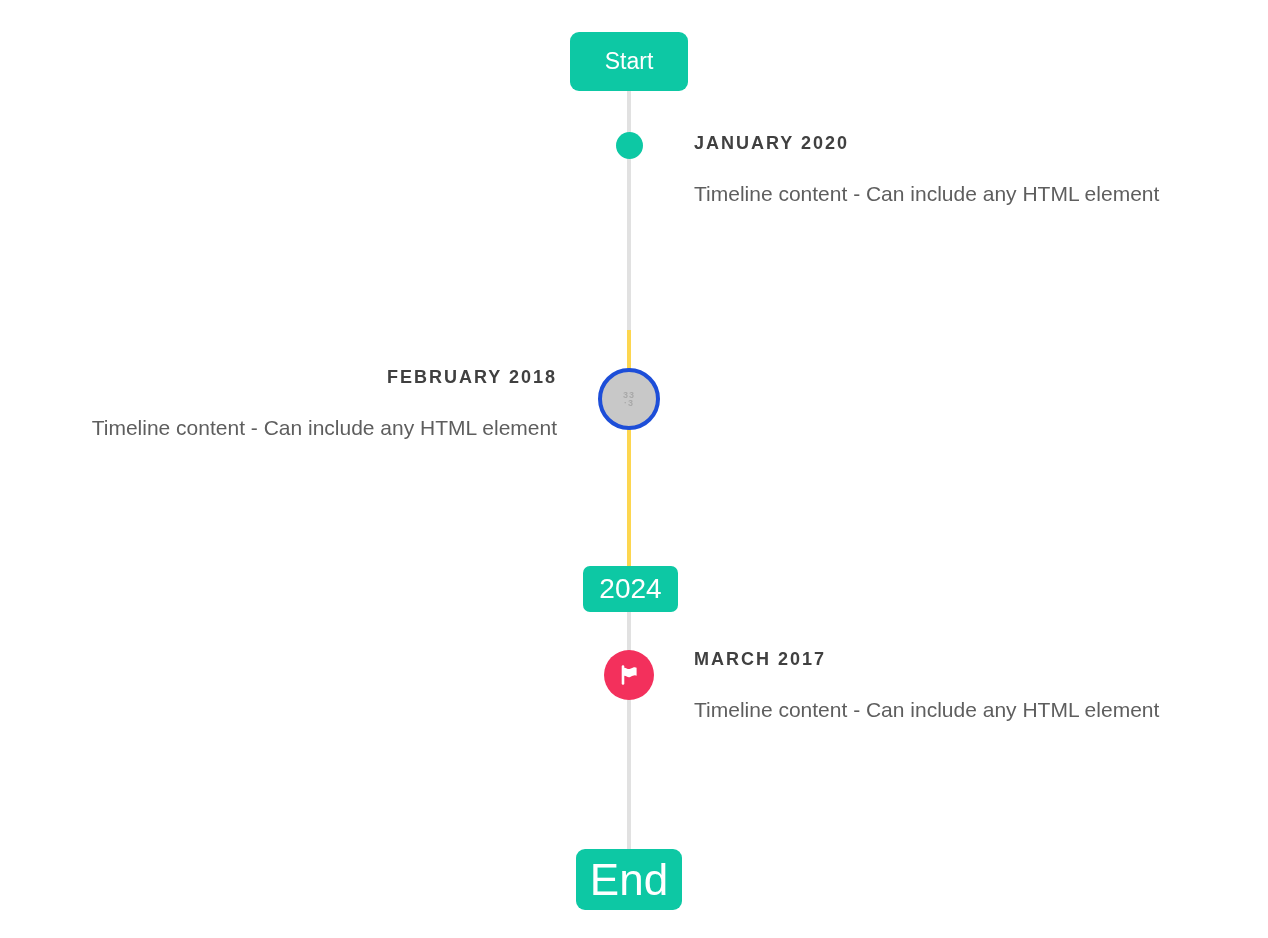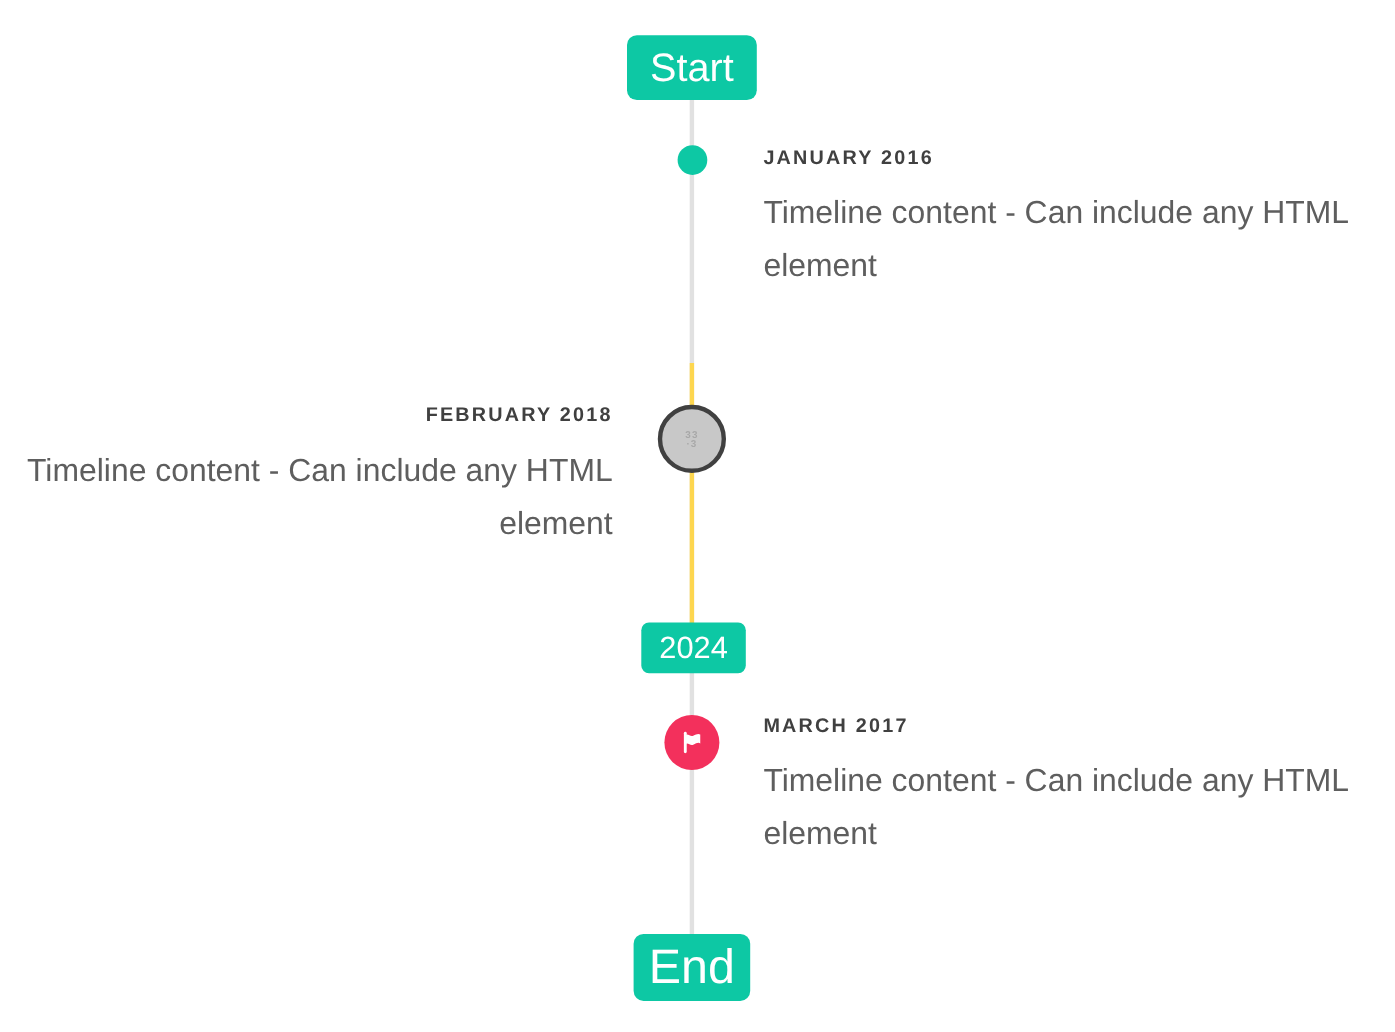--- a/index.html
+++ b/index.html
@@ -41,21 +41,21 @@
   .badge {
     position: absolute;
     background: #0dc8a4;
     color: #ffffff;
     display: flex;
     align-items: center;
     justify-content: center;
     z-index: 4;
     box-sizing: border-box;
   }
-  .badge.start { left: 570px; top: 32px;  width: 118px; height: 59px; border-radius: 9px; font-size: 36px; }
+  .badge.start { left: 570px; top: 32px;  width: 118px; height: 59px; border-radius: 9px; font-size: 23px; }
   .badge.year  { left: 583px; top: 566px; width: 95px;  height: 46px; border-radius: 7px; font-size: 28px; }
   .badge.end   { left: 576px; top: 849px; width: 106px; height: 61px; border-radius: 9px; font-size: 44px; }
 
   
   .marker {
     position: absolute;
     border-radius: 50%;
     z-index: 3;
     box-sizing: border-box;
     display: flex;
@@ -64,21 +64,21 @@
   }
   .marker.dot {
     left: 616px; top: 132px;
     width: 27px; height: 27px;
     background: #0dc8a4;
   }
   .marker.image {
     left: 598px; top: 368px;
     width: 62px; height: 62px;
     background: #c8c8c8;
-    border: 4px solid #404040;
+    border: 4px solid #1d4ed8;
     flex-direction: column;
   }
   .marker.image .tex {
     font-size: 9px;
     line-height: 8px;
     font-weight: 700;
     letter-spacing: 1px;
     color: #8f8f8f;
     opacity: 0.55;
     user-select: none;
@@ -98,21 +98,21 @@
   .entry .title {
     margin: 0;
     font-size: 18px;
     font-weight: 700;
     letter-spacing: 2px;
     line-height: 20px;
     color: #404040;
   }
   .entry .content {
     margin: 17px 0 0 0;
-    font-size: 29px;
+    font-size: 21px;
     line-height: 48px;
     font-weight: 400;
     color: #5e5e5e;
   }
   .entry.right { left: 694px; text-align: left; }
   .entry.left  { right: 711px; text-align: right; }
   .entry.jan { top: 133px; }
   .entry.feb { top: 367px; }
   .entry.mar { top: 649px; }
 
@@ -123,21 +123,21 @@
 
 <div class="page">
 
   <div class="tl-line"></div>
   <div class="tl-line-highlight"></div>
 
   <div class="badge start">Start</div>
 
   <div class="marker dot"></div>
   <section class="entry right jan">
-    <h3 class="title">JANUARY 2016</h3>
+    <h3 class="title">JANUARY 2020</h3>
     <p class="content">Timeline content - Can include any HTML element</p>
   </section>
 
   <div class="marker image">
     <span class="tex">33</span>
     <span class="tex">·3</span>
   </div>
   <section class="entry left feb">
     <h3 class="title">FEBRUARY 2018</h3>
     <p class="content">Timeline content - Can include any HTML element</p>

